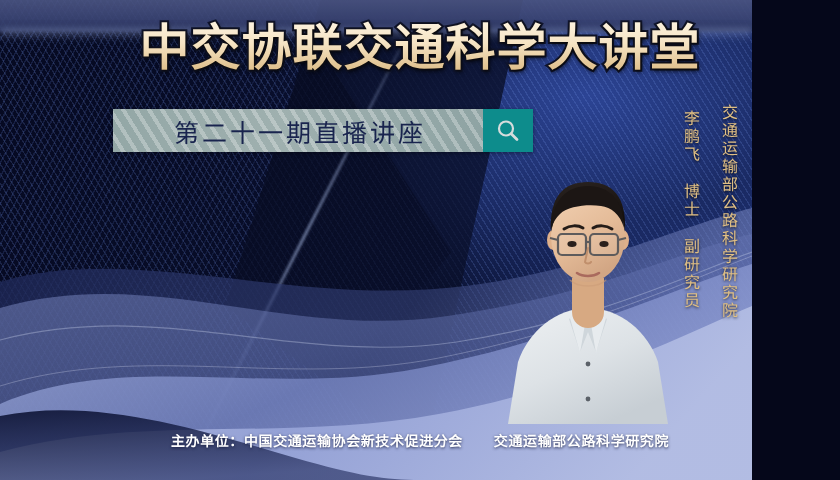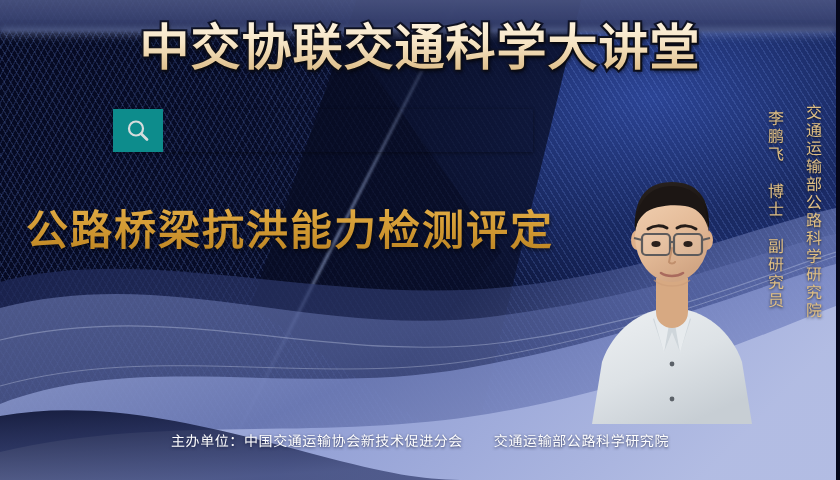--- a/index.html
+++ b/index.html
@@ -8,21 +8,21 @@
   html, body {
     width: 840px;
     height: 480px;
     overflow: hidden;
     background: #05071a;
     font-family: "Liberation Sans", "DejaVu Sans", sans-serif;
   }
 
   .poster {
     position: relative;
-    width: 836px;
+    width: 752px;
     height: 480px;
     overflow: hidden;
     background: #0a1030;
   }
 
   
   .bg-base {
     position: absolute; inset: 0;
     background:
       radial-gradient(ellipse 520px 300px at 78% 20%, #2c4494 0%, #1a2a63 42%, rgba(12,20,58,0) 78%),
@@ -251,21 +251,21 @@
 
   
   .footer {
     position: absolute;
     left: 0; bottom: 30px; width: 840px;
     text-align: center;
     z-index: 7;
   }
   .footer-text {
     font-size: 14px;
-    font-weight: 400;
+    font-weight: 700;
     color: #ffffff;
     letter-spacing: .6px;
     text-shadow: 0 1px 3px rgba(20,26,60,.85);
     white-space: nowrap;
   }
   .footer-gap { display: inline-block; width: 22px; }
 </style>
 </head>
 <body>
 
@@ -315,29 +315,31 @@
       <path d="M0,226 C110,206 230,242 330,268 C400,286 430,290 470,290 L0,290 Z" fill="url(#wv5)"></path>
       <path d="M0,150 C180,108 330,176 510,152 C670,130 775,82 840,62" fill="none" stroke="#cfd7ef" stroke-opacity="0.35" stroke-width="1.2"></path>
       <path d="M0,196 C160,152 320,198 490,168 C660,138 775,88 840,66" fill="none" stroke="#e2e7f7" stroke-opacity="0.30" stroke-width="1"></path>
     </svg>
   </div>
 
   <div class="main-title-shadow">中交协联交通科学大讲堂</div>
   <h1 class="main-title">中交协联交通科学大讲堂</h1>
 
   <div class="subtitle-bar">
+    <div class="subtitle-text-wrap">
+      <span class="subtitle-text">第二十一期直播讲座</span>
+    </div>
     <div class="search-box">
       <svg width="28" height="28" viewBox="0 0 28 28" aria-hidden="true">
         <circle cx="12" cy="11.5" r="7" fill="none" stroke="#d6dcdc" stroke-width="2.2"></circle>
         <line x1="17.2" y1="16.8" x2="23" y2="22.6" stroke="#d6dcdc" stroke-width="2.8" stroke-linecap="round"></line>
       </svg>
     </div>
   </div>
 
-  <h2 class="headline">公路桥梁抗洪能力检测评定</h2>
 
 
   <div class="speaker">
     <svg viewBox="0 0 160 268" preserveAspectRatio="xMidYMax meet" aria-hidden="true">
       <defs>
         <linearGradient id="shirt" x1="0" y1="0" x2="0.6" y2="1">
           <stop offset="0%" stop-color="#eef1f3"></stop>
           <stop offset="55%" stop-color="#dde2e6"></stop>
           <stop offset="100%" stop-color="#c7ced4"></stop>
         </linearGradient>

